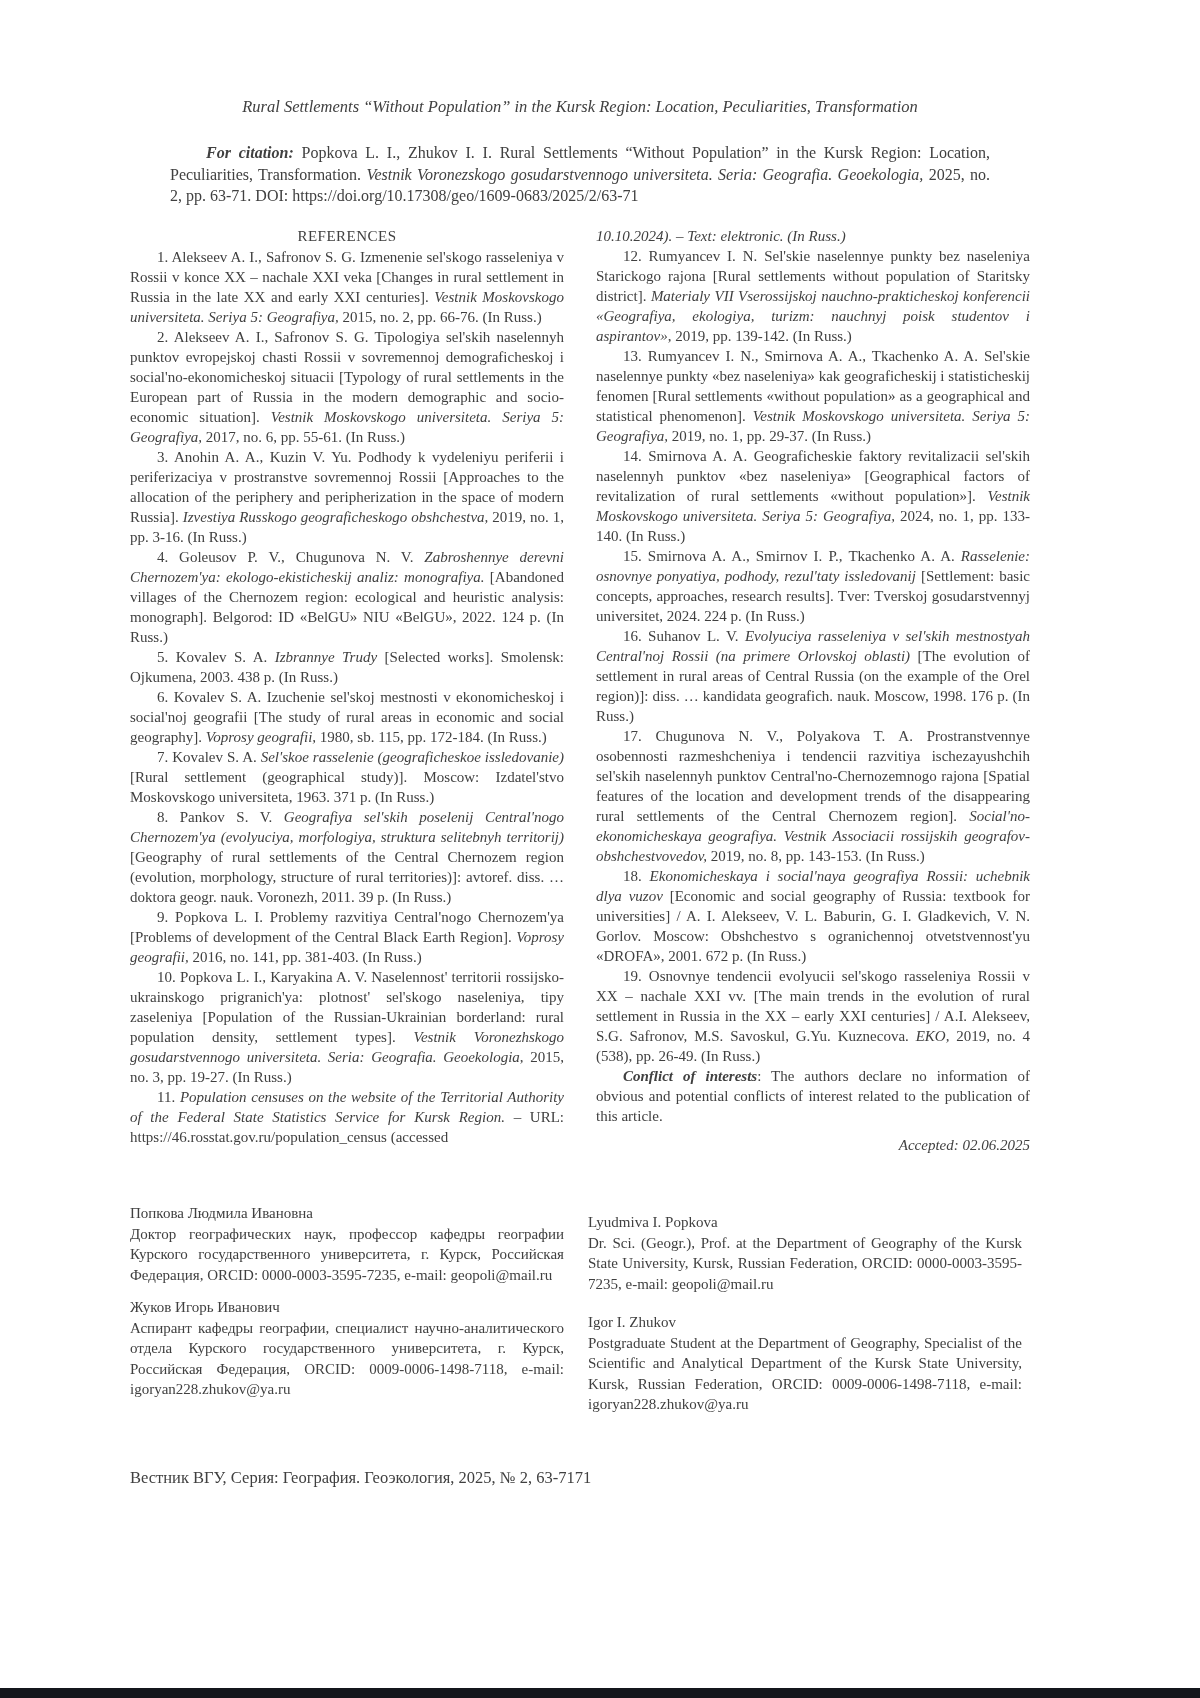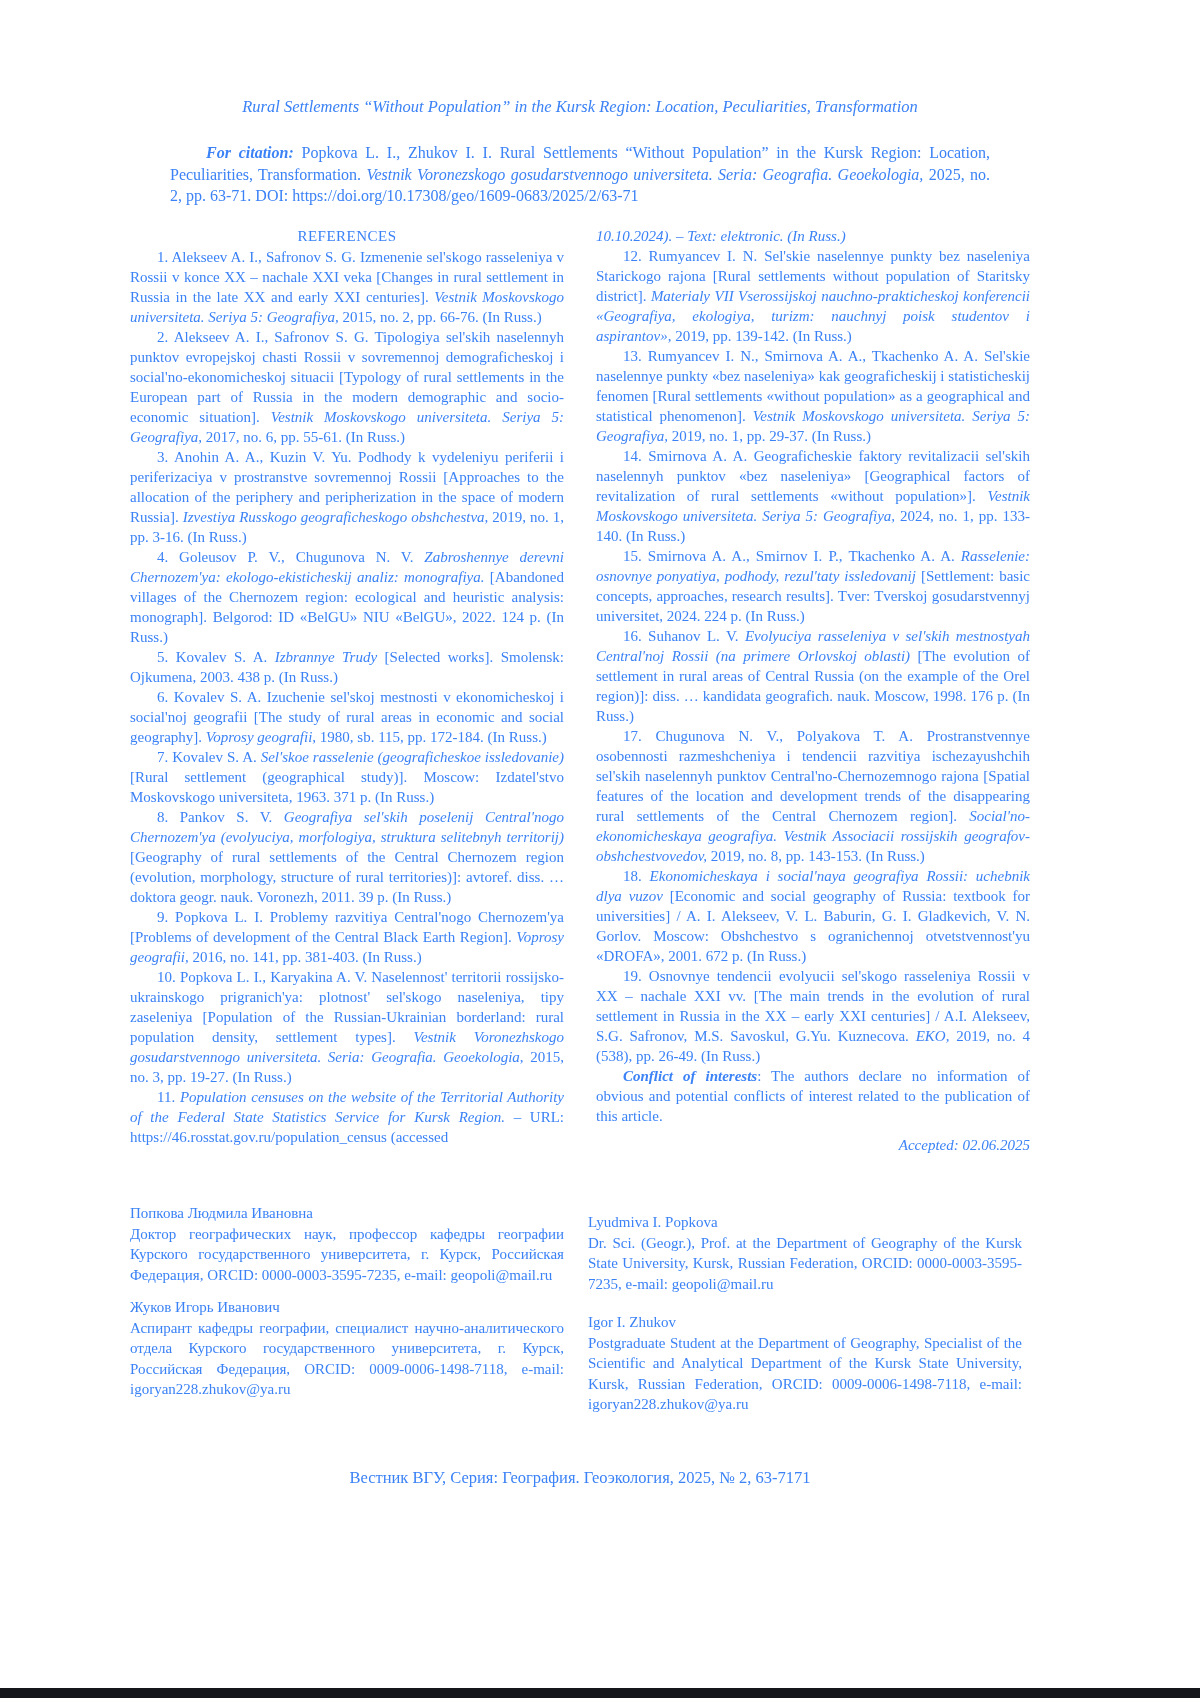--- a/index.html
+++ b/index.html
@@ -2,21 +2,21 @@
 <html><head>
 <meta charset="utf-8">
 <style>
   html, body { margin: 0; padding: 0; background: #ffffff; }
   .page {
     position: relative;
     width: 1200px;
     height: 1698px;
     background: #ffffff;
     font-family: "Liberation Serif", "DejaVu Serif", serif;
-    color: #3b82f6;
+    color: #404040;
     overflow: hidden;
   }
   .running-head {
     position: absolute;
     left: 130px; top: 97px; width: 900px;
     text-align: center;
     font-style: italic;
     font-size: 16.5px;
   }
   .citation {
@@ -58,21 +58,21 @@
   }
   .authors .col { font-size: 15px; line-height: 20.5px; }
   .author-entry { margin-bottom: 12px; }
   .author-entry p { text-align: justify; }
   .col-en { padding-top: 9px; }
   .col-en .author-entry { margin-bottom: 18px; }
   .footer {
     position: absolute;
     left: 130px; top: 1468px; width: 900px;
     display: flex;
-    justify-content: center;
+    justify-content: flex-start;
     font-size: 16.5px;
   }
   .bottom-bar {
     position: absolute;
     left: 0; bottom: 0;
     width: 1200px; height: 10px;
     background: #14161c;
   }
 </style>
 </head>

